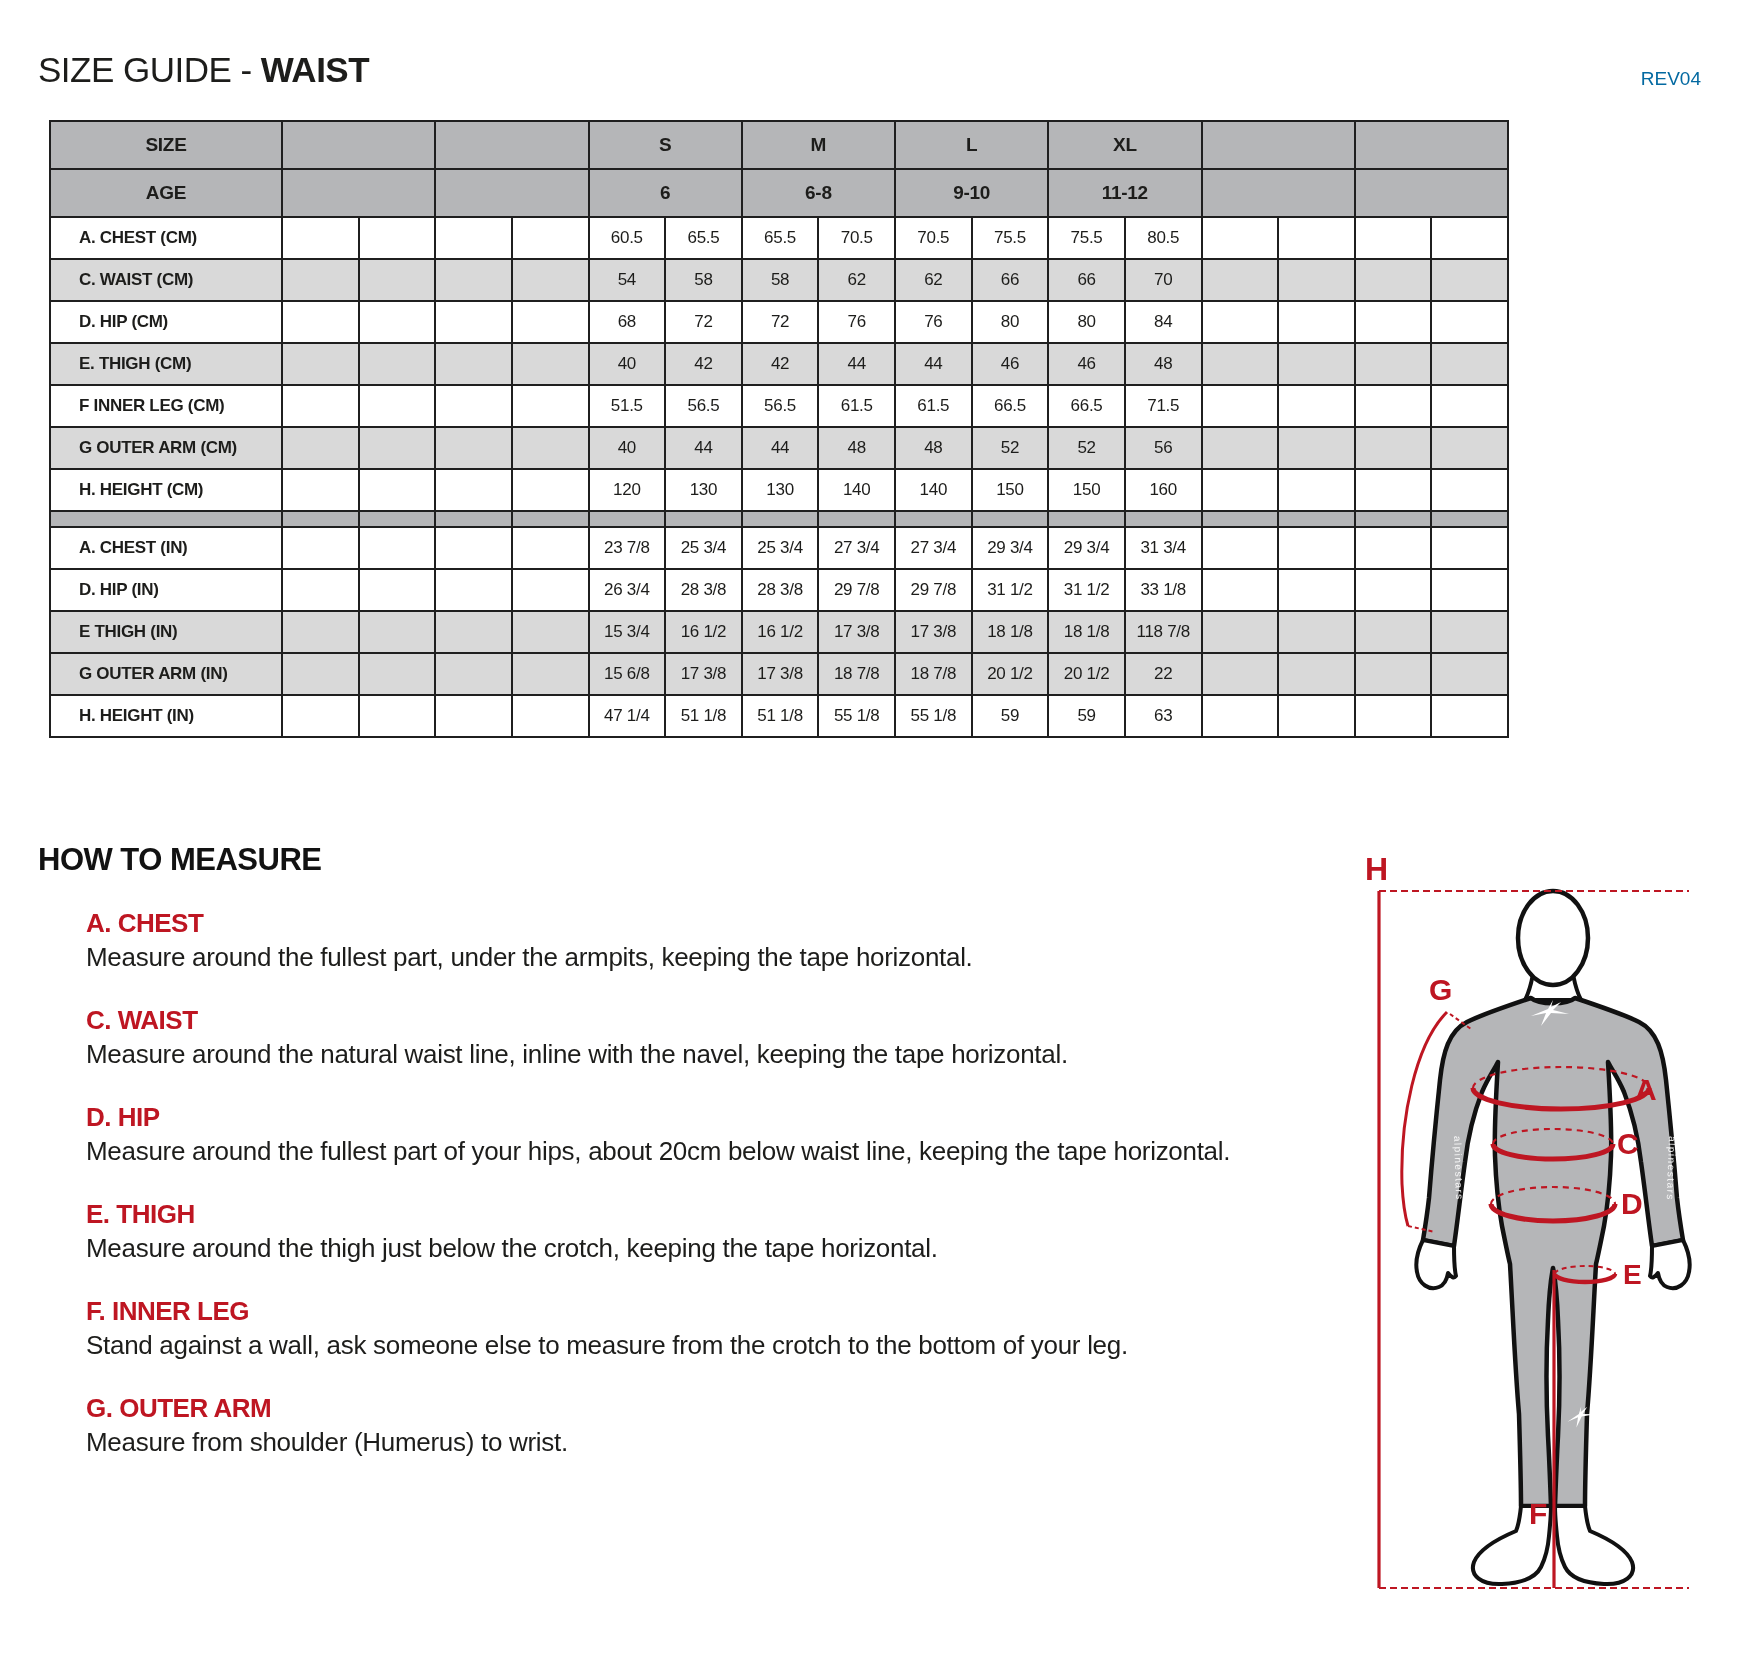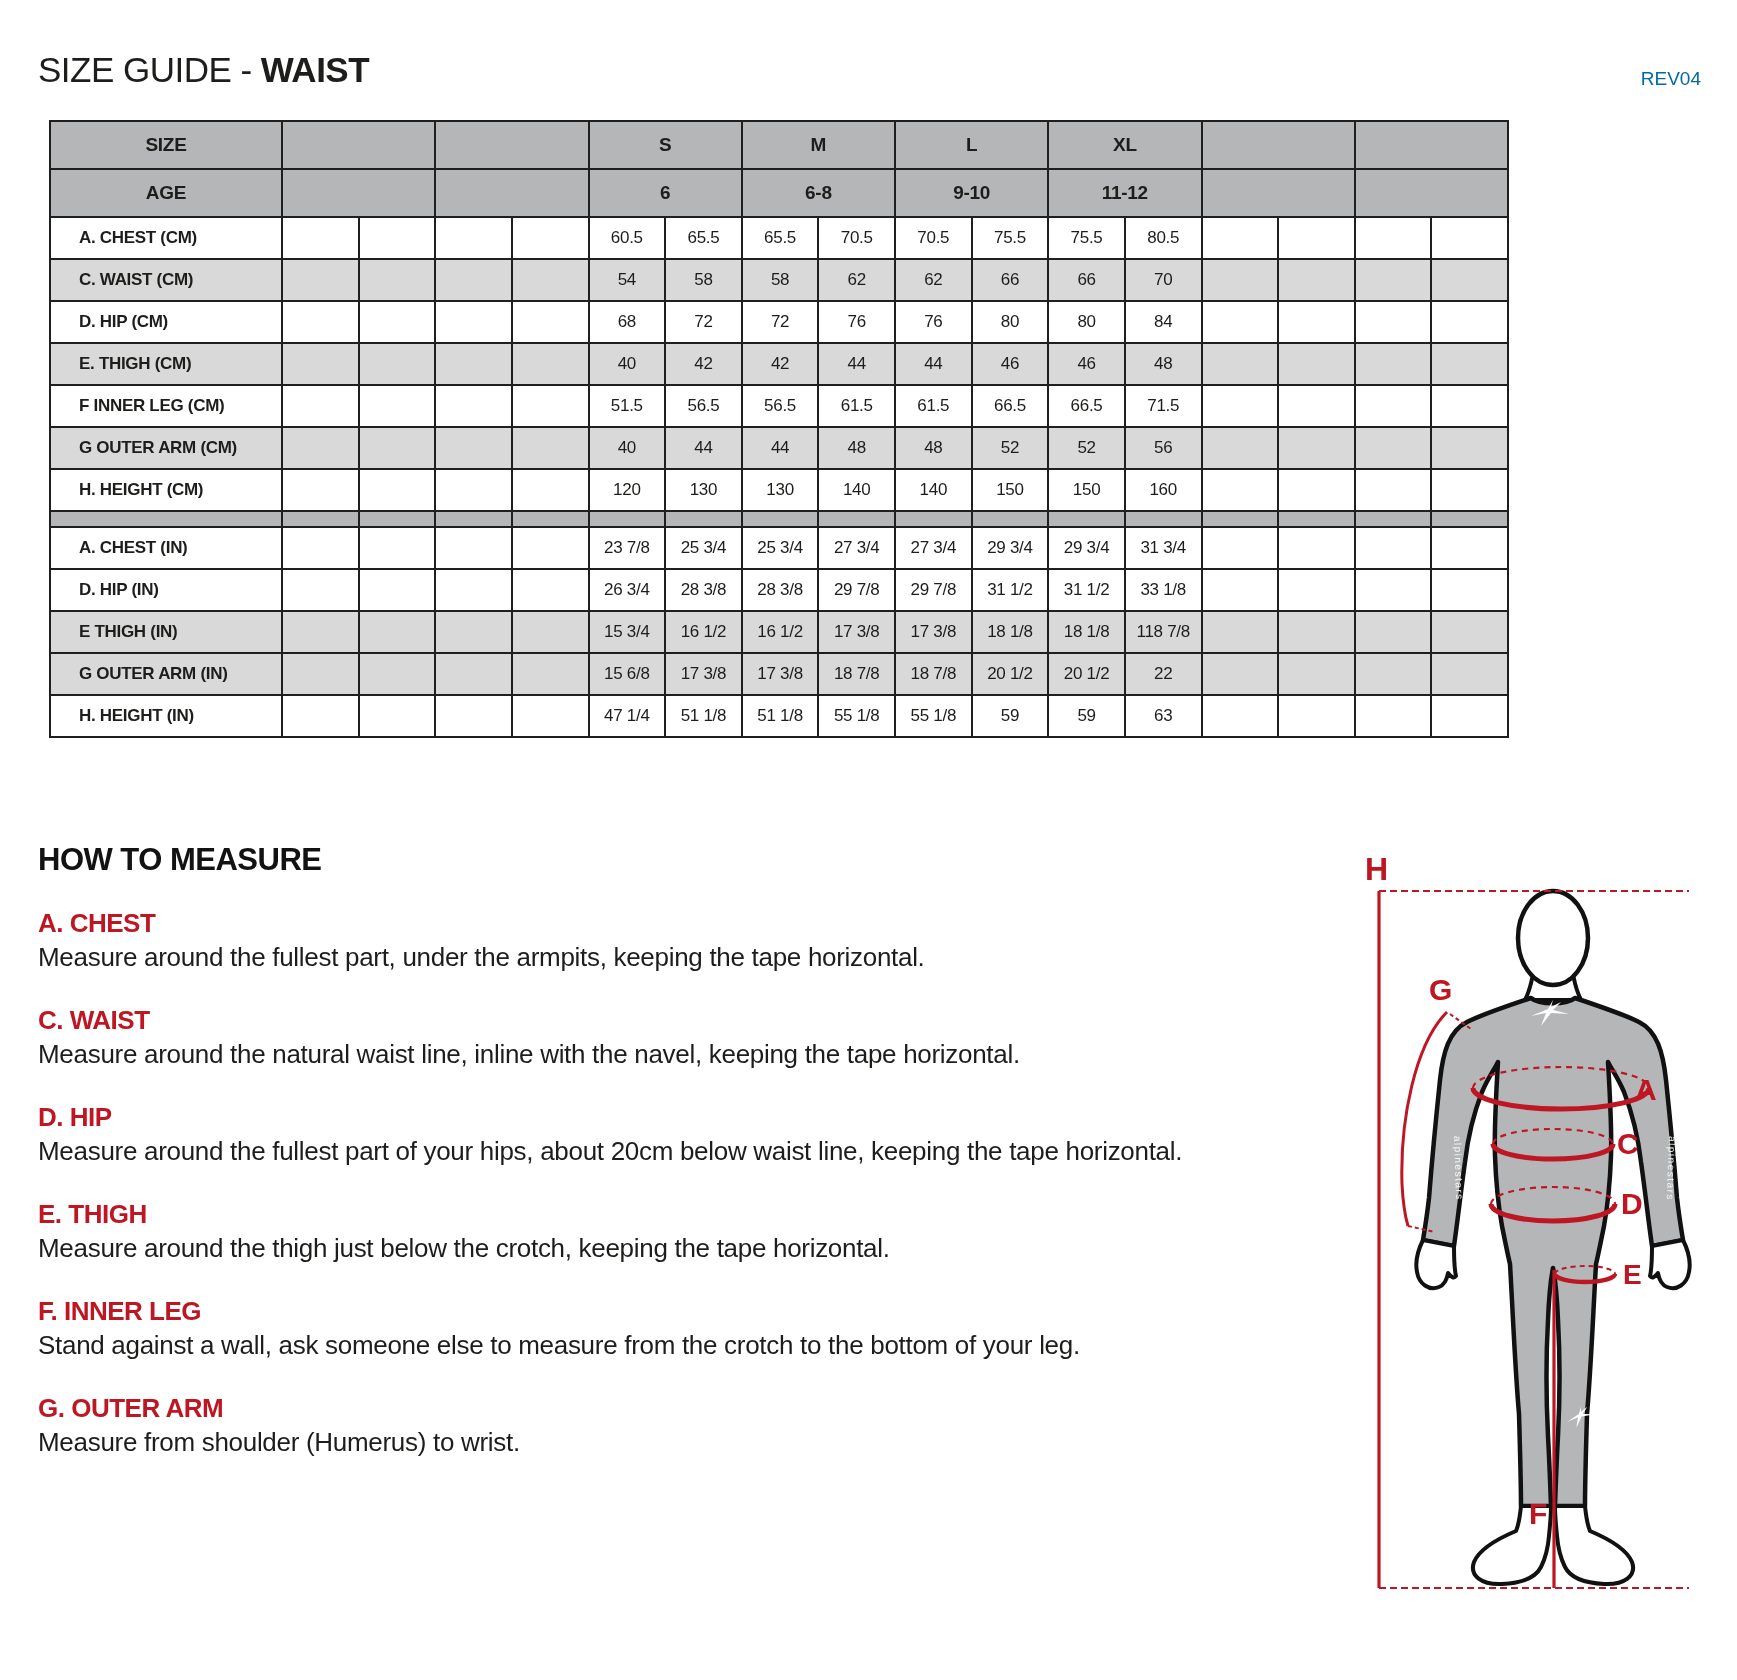--- a/index.html
+++ b/index.html
@@ -24,21 +24,21 @@
   }
   tr.hrow td{height:44px;background:#b5b6b8;font-weight:700;font-size:19px;}
   tr.drow td{height:38px;background:#ffffff;}
   tr.drow td.lbl{text-align:left;padding-left:28px;font-weight:700;}
   tr.drow.alt td{background:#d9d9d9;}
   tr.sep td{height:12px;background:#b5b6b8;}
 
   
   .htm-heading{position:absolute;left:38px;top:842px;font-size:31px;font-weight:800;color:#121212;letter-spacing:-0.5px;}
   .sections{position:absolute;left:38px;top:908px;width:1430px;}
-  .section{height:97px;}
+  .section{height:97px;margin-left:48px;}
   .sec-title{font-size:26px;font-weight:800;color:#be1622;letter-spacing:-0.5px;}
   .sec-desc{font-size:26px;color:#1d1d1b;margin-top:3px;letter-spacing:-0.3px;}
 
   
   .figure-wrap{position:absolute;left:1355px;top:848px;width:345px;height:764px;}
   .figure-wrap svg text.redlbl{font-family:"Liberation Sans",sans-serif;font-weight:800;fill:#be1622;}
   .figure-wrap svg text.brand{font-family:"Liberation Sans",sans-serif;fill:#ffffff;opacity:.9;}
 </style>
 </head>
 <body>

